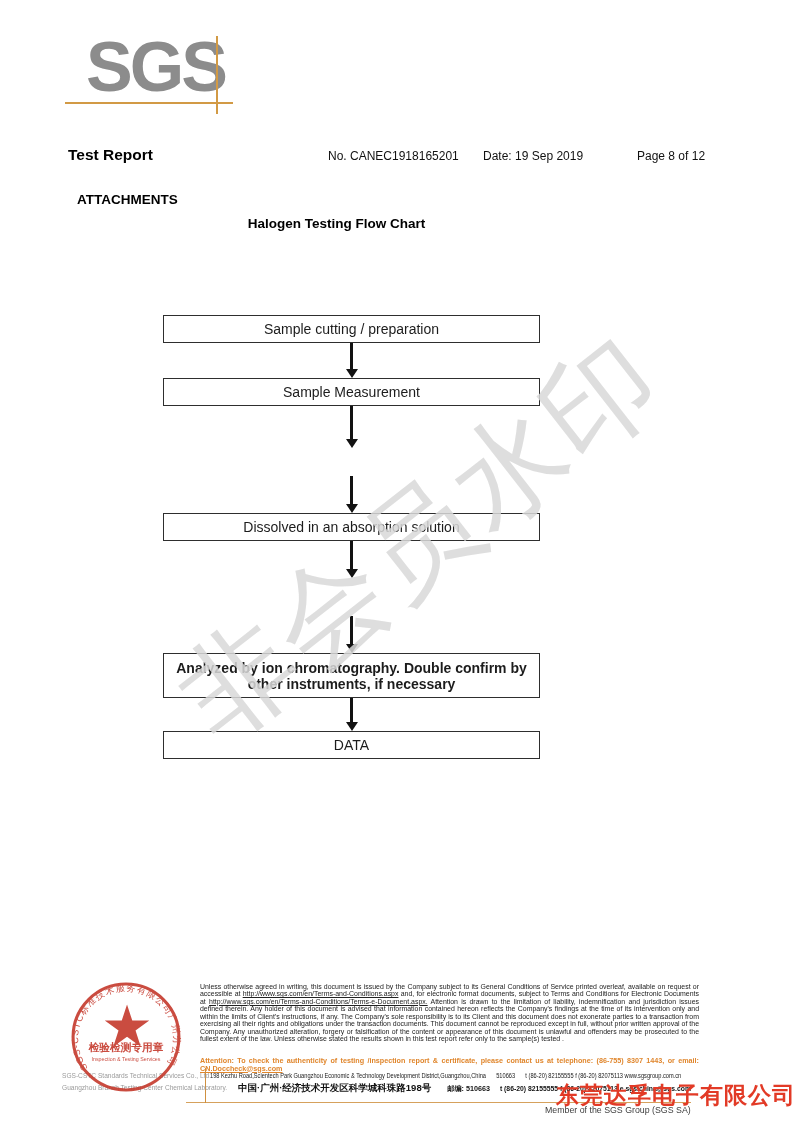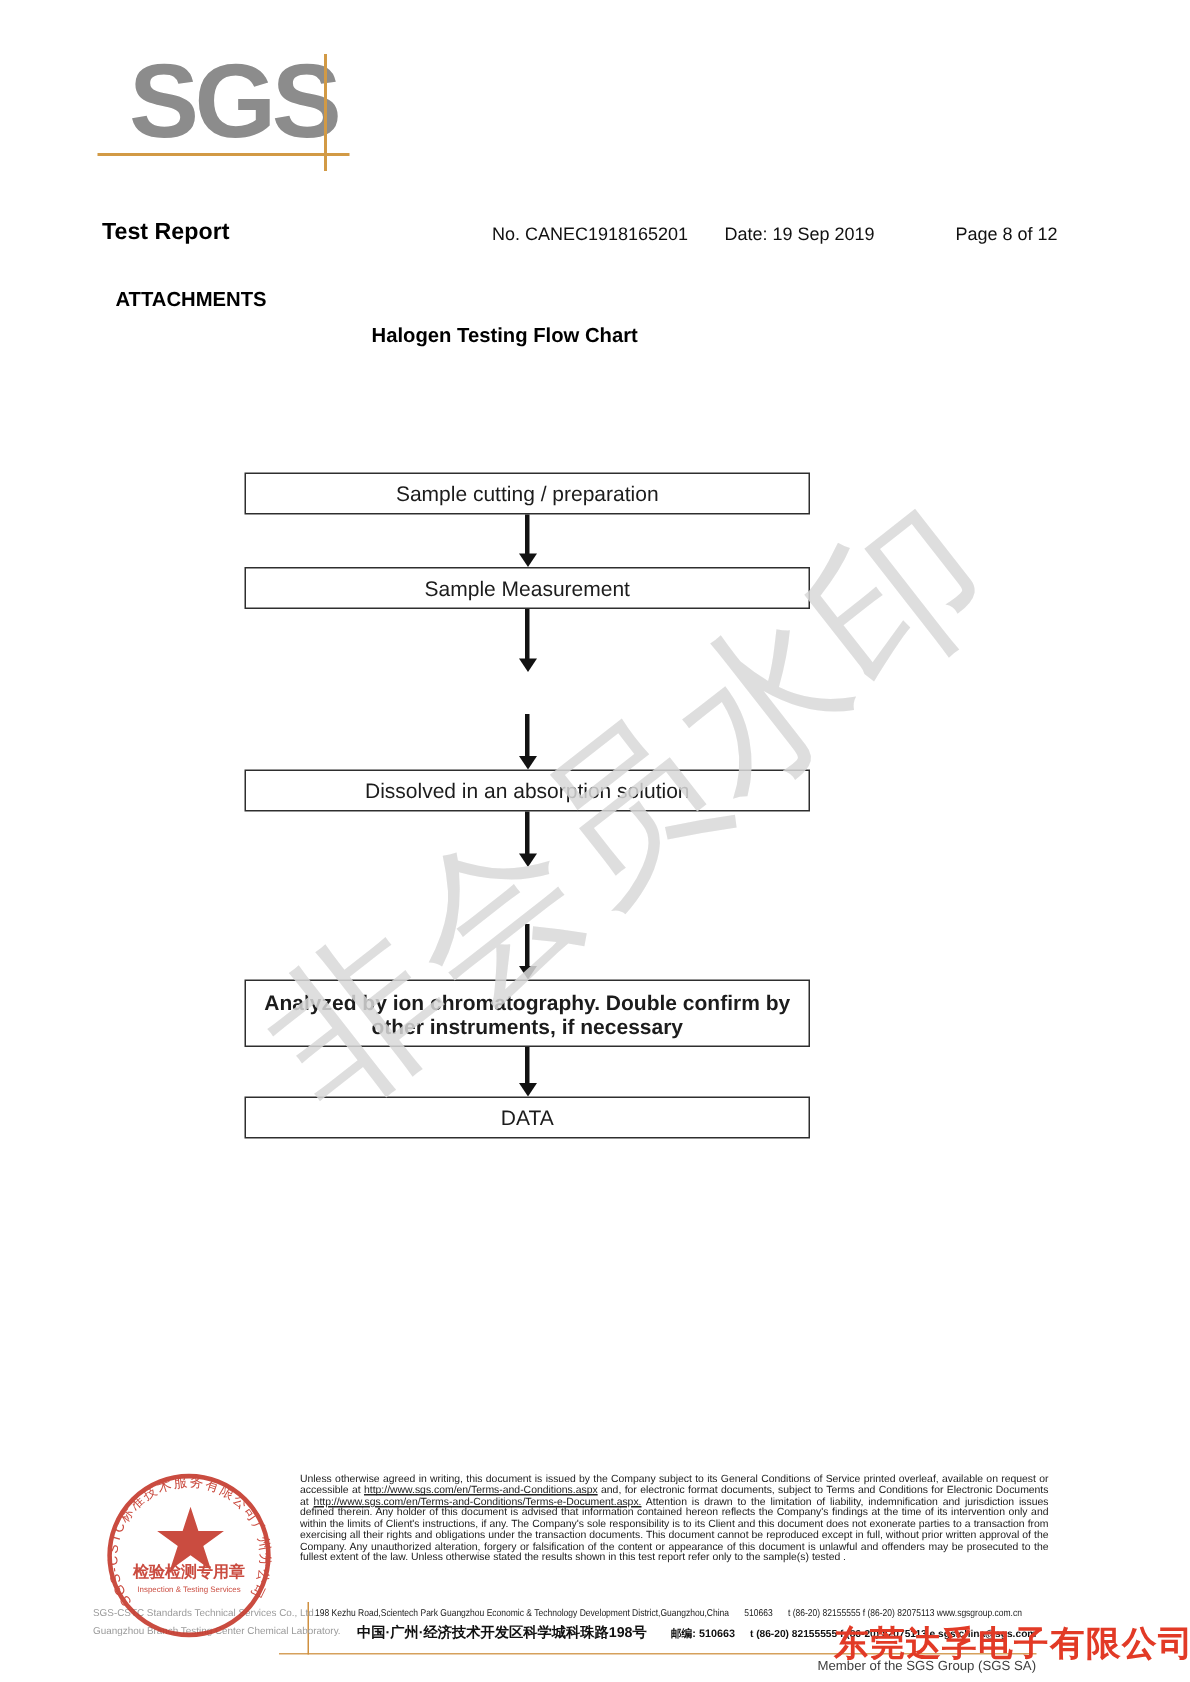--- a/index.html
+++ b/index.html
@@ -112,20 +112,23 @@
   <div class="arr a4"></div>
   <div class="arr a5"></div>
   <div class="fbox b6">Analyzed by ion chromatography. Double confirm by other instruments, if necessary</div>
   <div class="arr a6"></div>
   <div class="fbox b7">DATA</div>
 
   <div class="abs watermark">非会员水印</div>
 
   <div class="abs legal">Unless otherwise agreed in writing, this document is issued by the Company subject to its General Conditions of Service printed overleaf, available on request or accessible at <u>http://www.sgs.com/en/Terms-and-Conditions.aspx</u> and, for electronic format documents, subject to Terms and Conditions for Electronic Documents at <u>http://www.sgs.com/en/Terms-and-Conditions/Terms-e-Document.aspx.</u> Attention is drawn to the limitation of liability, indemnification and jurisdiction issues defined therein. Any holder of this document is advised that information contained hereon reflects the Company's findings at the time of its intervention only and within the limits of Client's instructions, if any. The Company's sole responsibility is to its Client and this document does not exonerate parties to a transaction from exercising all their rights and obligations under the transaction documents. This document cannot be reproduced except in full, without prior written approval of the Company. Any unauthorized alteration, forgery or falsification of the content or appearance of this document is unlawful and offenders may be prosecuted to the fullest extent of the law. Unless otherwise stated the results shown in this test report refer only to the sample(s) tested .</div>
 
+  <div class="abs attention">
+    <span>Attention: To check the authenticity of testing /inspection report &amp; certificate, please contact us at telephone: (86-755) 8307 1443, or email: </span><span class="u">CN.Doccheck@sgs.com</span>
+  </div>
 
   <div class="abs company-gray">
     <div>SGS-CSTC Standards Technical Services Co., Ltd.</div>
     <div>Guangzhou Branch Testing Center Chemical Laboratory.</div>
   </div>
 
   <svg class="abs stamp" width="124" height="114" viewBox="-60 -56 120 112">
     <defs>
       <path id="arcTop" d="M -36 32 A 47 47 0 1 1 36 32" fill="none"></path>
     </defs>

